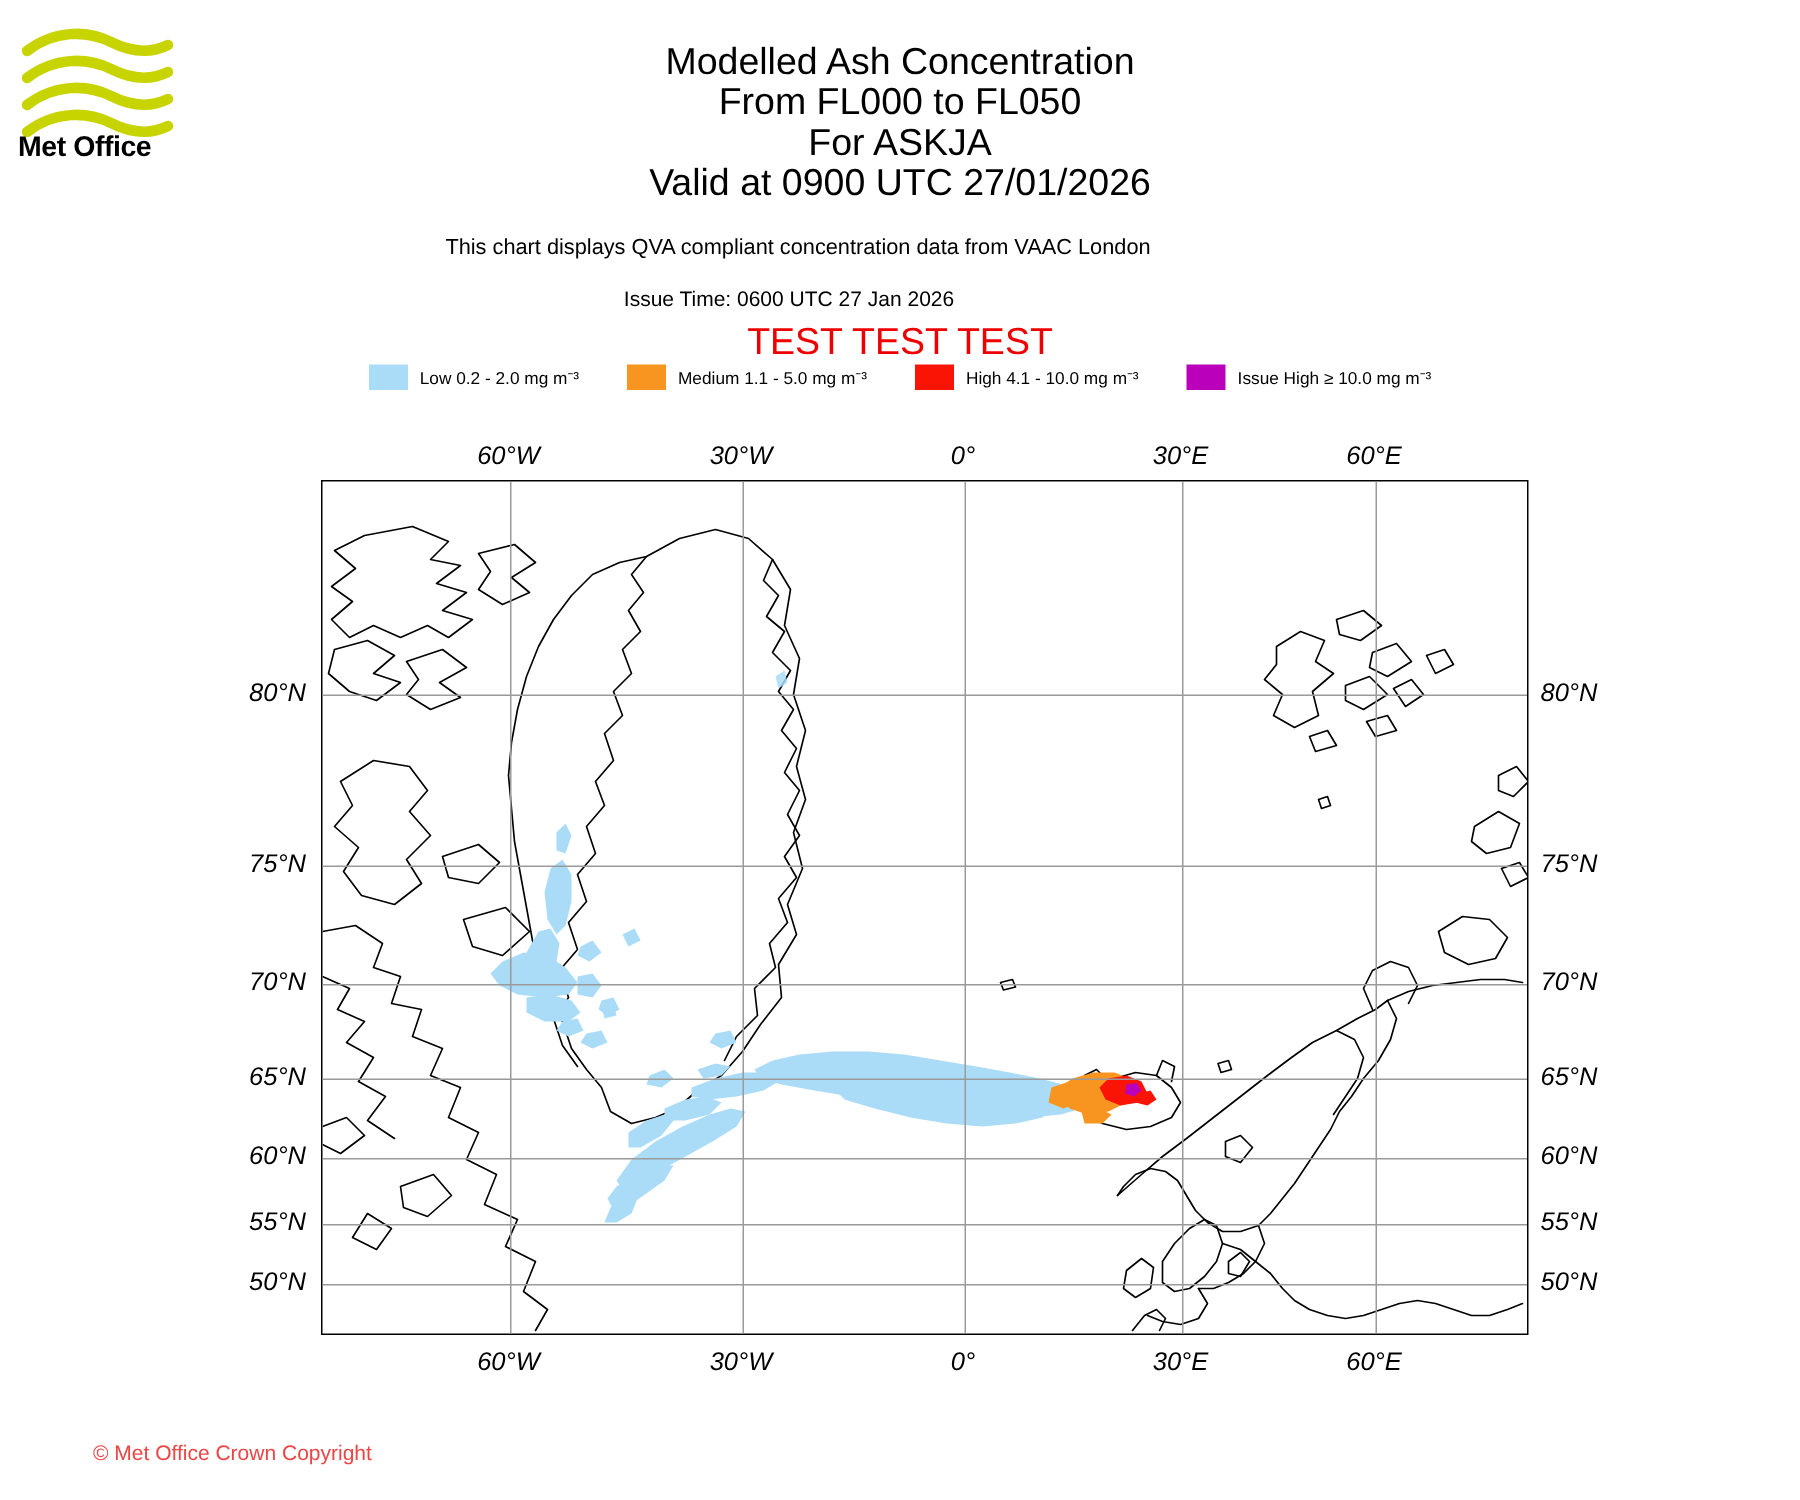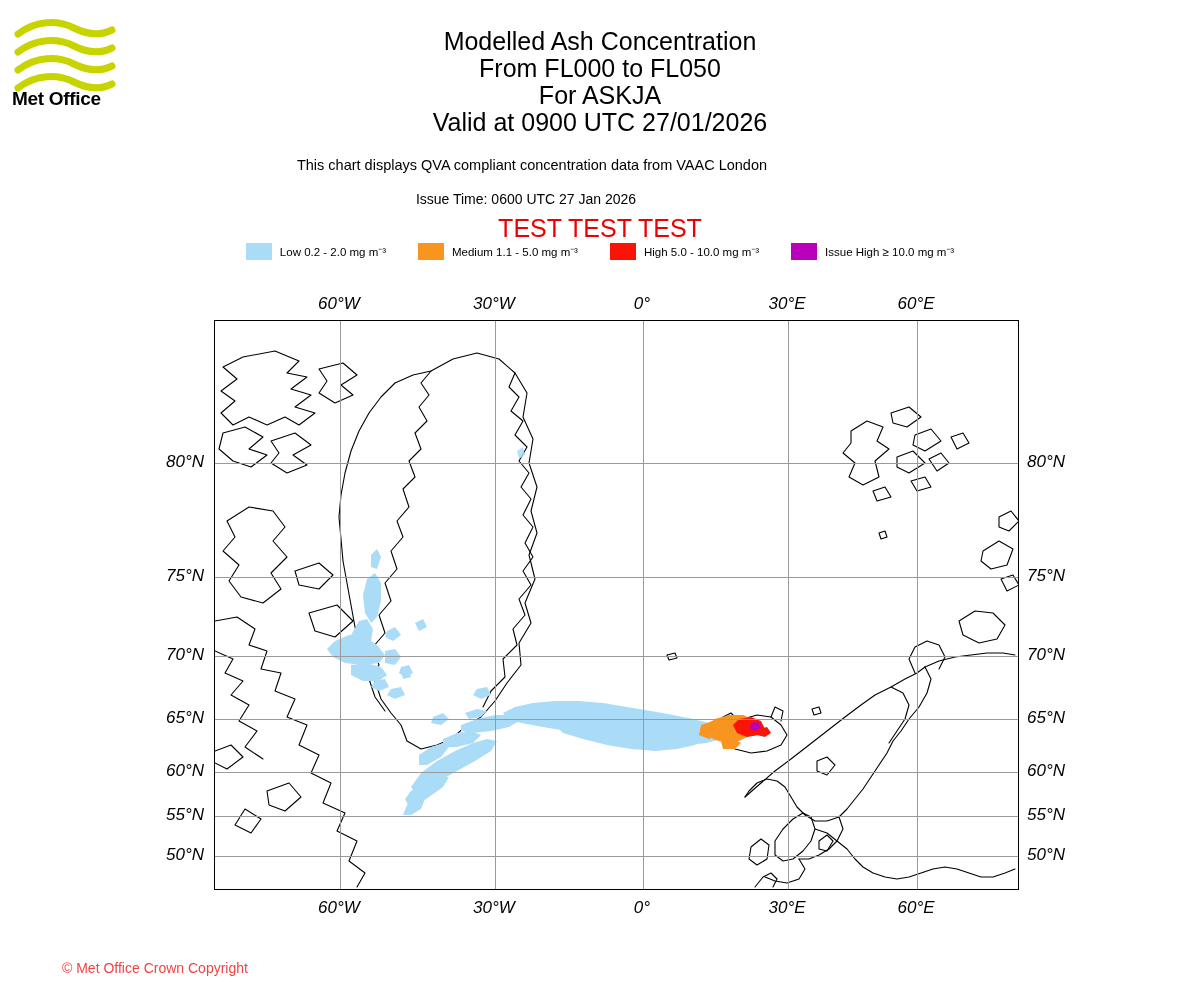--- a/index.html
+++ b/index.html
@@ -183,21 +183,21 @@
   <div class="legend-item">
     <span class="legend-swatch" style="background:#aadcf8"></span>
     <span class="legend-label">Low 0.2 - 2.0 mg m⁻³</span>
   </div>
   <div class="legend-item">
     <span class="legend-swatch" style="background:#f79520"></span>
     <span class="legend-label">Medium 1.1 - 5.0 mg m⁻³</span>
   </div>
   <div class="legend-item">
     <span class="legend-swatch" style="background:#fa1405"></span>
-    <span class="legend-label">High 5.0 - 10.0 mg m⁻³</span>
+    <span class="legend-label">High 4.1 - 10.0 mg m⁻³</span>
   </div>
   <div class="legend-item">
     <span class="legend-swatch" style="background:#bb00bb"></span>
     <span class="legend-label">Issue High ≥ 10.0 mg m⁻³</span>
   </div>
 </div>
 
 <div class="map-wrap">
 
   <div class="tick-label tick-top" style="left:125px; top:-6px;">60°W</div>

